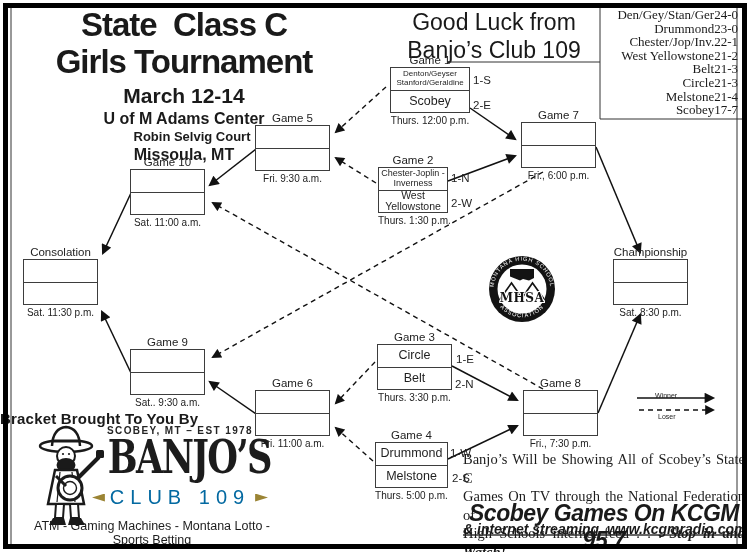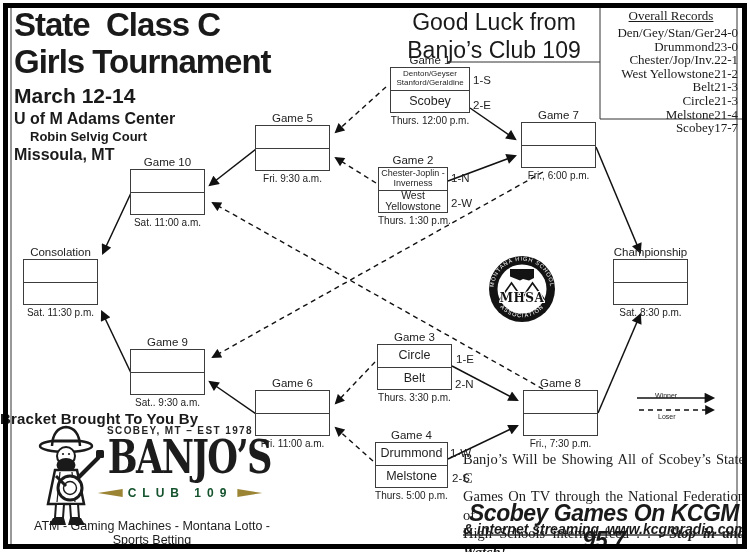--- a/index.html
+++ b/index.html
@@ -1,21 +1,21 @@
 <!DOCTYPE html>
 <html><head>
 <meta charset="utf-8">
 <style>
   html,body{margin:0;padding:0;background:#888;}
   #page{position:relative;width:750px;height:552px;background:#fff;overflow:hidden;
         font-family:"Liberation Sans",sans-serif;color:#1a1a1a;}
   #frame{position:absolute;left:3px;top:3px;right:3px;bottom:3px;border:5px solid #000;pointer-events:none;}
   .pre{white-space:pre;}
   
-  .title-block{position:absolute;left:14px;top:6px;width:340px;}
+  .title-block{position:absolute;left:14px;top:6px;width:340px;text-align:center;}
   .t-big{font-size:33px;font-weight:bold;line-height:37px;letter-spacing:-1px;}
   .t-dates{font-size:21px;font-weight:bold;margin-top:4px;}
   .t-venue{font-size:16px;font-weight:bold;margin-top:2px;}
   .t-court{font-size:13px;font-weight:bold;margin-top:1px;padding-left:16px;}
   .t-city{font-size:16px;font-weight:bold;margin-top:2px;}
   
   .greeting{position:absolute;left:388px;top:8px;width:212px;text-align:center;
             font-size:23px;line-height:28px;color:#191919;}
   
   .records{position:absolute;left:604px;top:8px;width:134px;font-family:"Liberation Serif",serif;}
@@ -38,21 +38,21 @@
   
   .legend-label{position:absolute;font-size:7px;color:#222;}
   
   .credit{position:absolute;left:0;top:410px;font-size:15px;font-weight:bold;letter-spacing:.2px;}
   .banjos-tagline{position:absolute;left:96px;top:425px;width:168px;text-align:center;
                   font-size:10px;font-weight:bold;letter-spacing:1.4px;color:#252525;}
   .banjos-name{position:absolute;left:92px;top:431px;width:176px;text-align:center;
                font-family:"DejaVu Serif",serif;font-weight:bold;font-size:43px;line-height:52px;
                color:#1c1c1c;transform:scale(.82,1.08);transform-origin:50% 50%;letter-spacing:-2px;}
   .club-row{position:absolute;left:92px;top:486px;width:176px;display:flex;align-items:center;justify-content:center;gap:5px;}
-  .club-text{font-size:12px;font-weight:bold;letter-spacing:6px;color:#14532d;white-space:nowrap;}
+  .club-text{font-size:20px;font-weight:normal;letter-spacing:6px;color:#0369a1;white-space:nowrap;}
   .dashL{width:25px;height:8px;background:#9b8434;clip-path:polygon(0 50%,100% 0,100% 100%);}
   .dashR{width:25px;height:8px;background:#9b8434;clip-path:polygon(0 0,100% 50%,0 100%);}
   .banjos-phone{position:absolute;left:92px;top:503px;width:176px;text-align:center;font-size:13.5px;font-weight:bold;}
   .banjos-services{position:absolute;left:18px;top:519px;width:268px;text-align:center;font-size:12.5px;color:#1c1c1c;}
   
   .promo{position:absolute;left:463px;top:450px;width:282px;font-family:"Liberation Serif",serif;color:#1c1c1c;}
   .promo-line{font-size:14.5px;line-height:18.5px;text-align:justify;text-align-last:justify;}
   .promo-em{font-weight:bold;font-style:italic;}
   .radio{position:absolute;left:463px;top:500px;width:282px;text-align:center;
          font-size:23px;font-weight:bold;font-style:italic;letter-spacing:-.5px;}
@@ -72,21 +72,20 @@
     <div class="t-court">Robin Selvig Court</div>
     <div class="t-city">Missoula, MT</div>
   </div>
 
   <div class="greeting">
     <div>Good Luck from</div>
     <div>Banjo’s Club 109</div>
   </div>
 
   <div class="records">
-    <div class="r-title">Overall Records</div>
     <div class="r-row">
         <span>Den/Gey/Stan/Ger</span>
         <span>24-0</span>
       </div>
     <div class="r-row">
         <span>Drummond</span>
         <span>23-0</span>
       </div>
     <div class="r-row">
         <span>Chester/Jop/Inv.</span>

